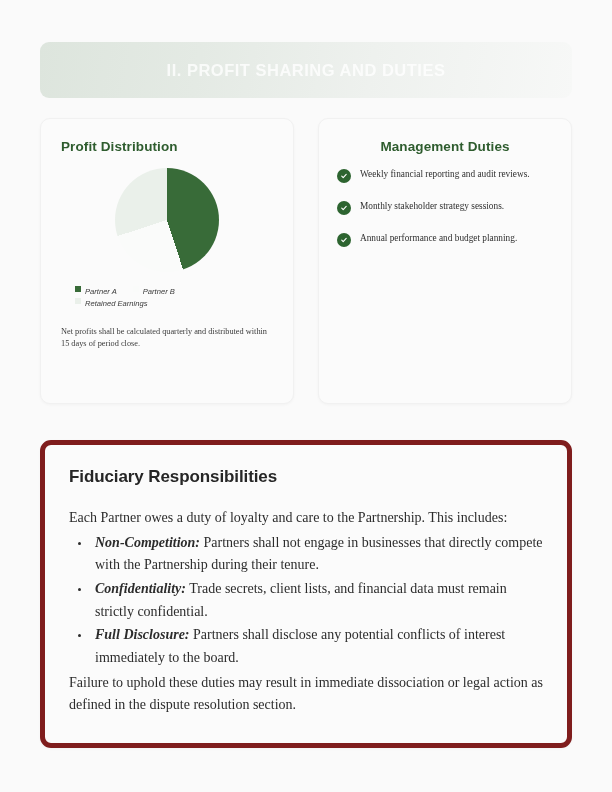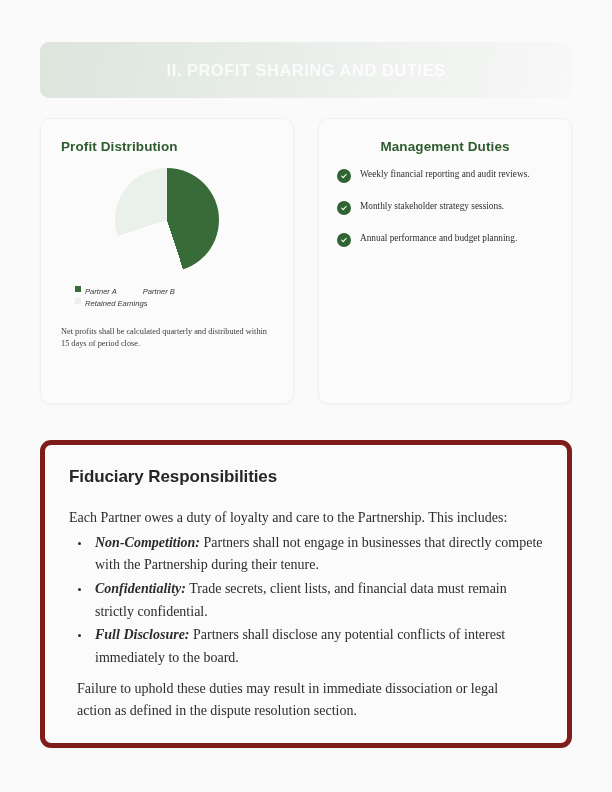--- a/index.html
+++ b/index.html
@@ -191,21 +191,21 @@
   .fid-list {
     margin: 0 0 2px 0;
     padding-left: 22px;
   }
   .fid-list li {
     margin-bottom: 1px;
     padding-left: 4px;
   }
   .fid-list li::marker { font-size: 10px; }
   .fid-term { font-weight: 700; font-style: italic; }
-  .fid-outro { margin: 8px; }
+  .fid-outro { margin: 0; }
 </style>
 </head>
 <body>
 
 <div class="page">
 
   <div class="banner">
     <div class="banner-title">II. PROFIT SHARING AND DUTIES</div>
   </div>
 

